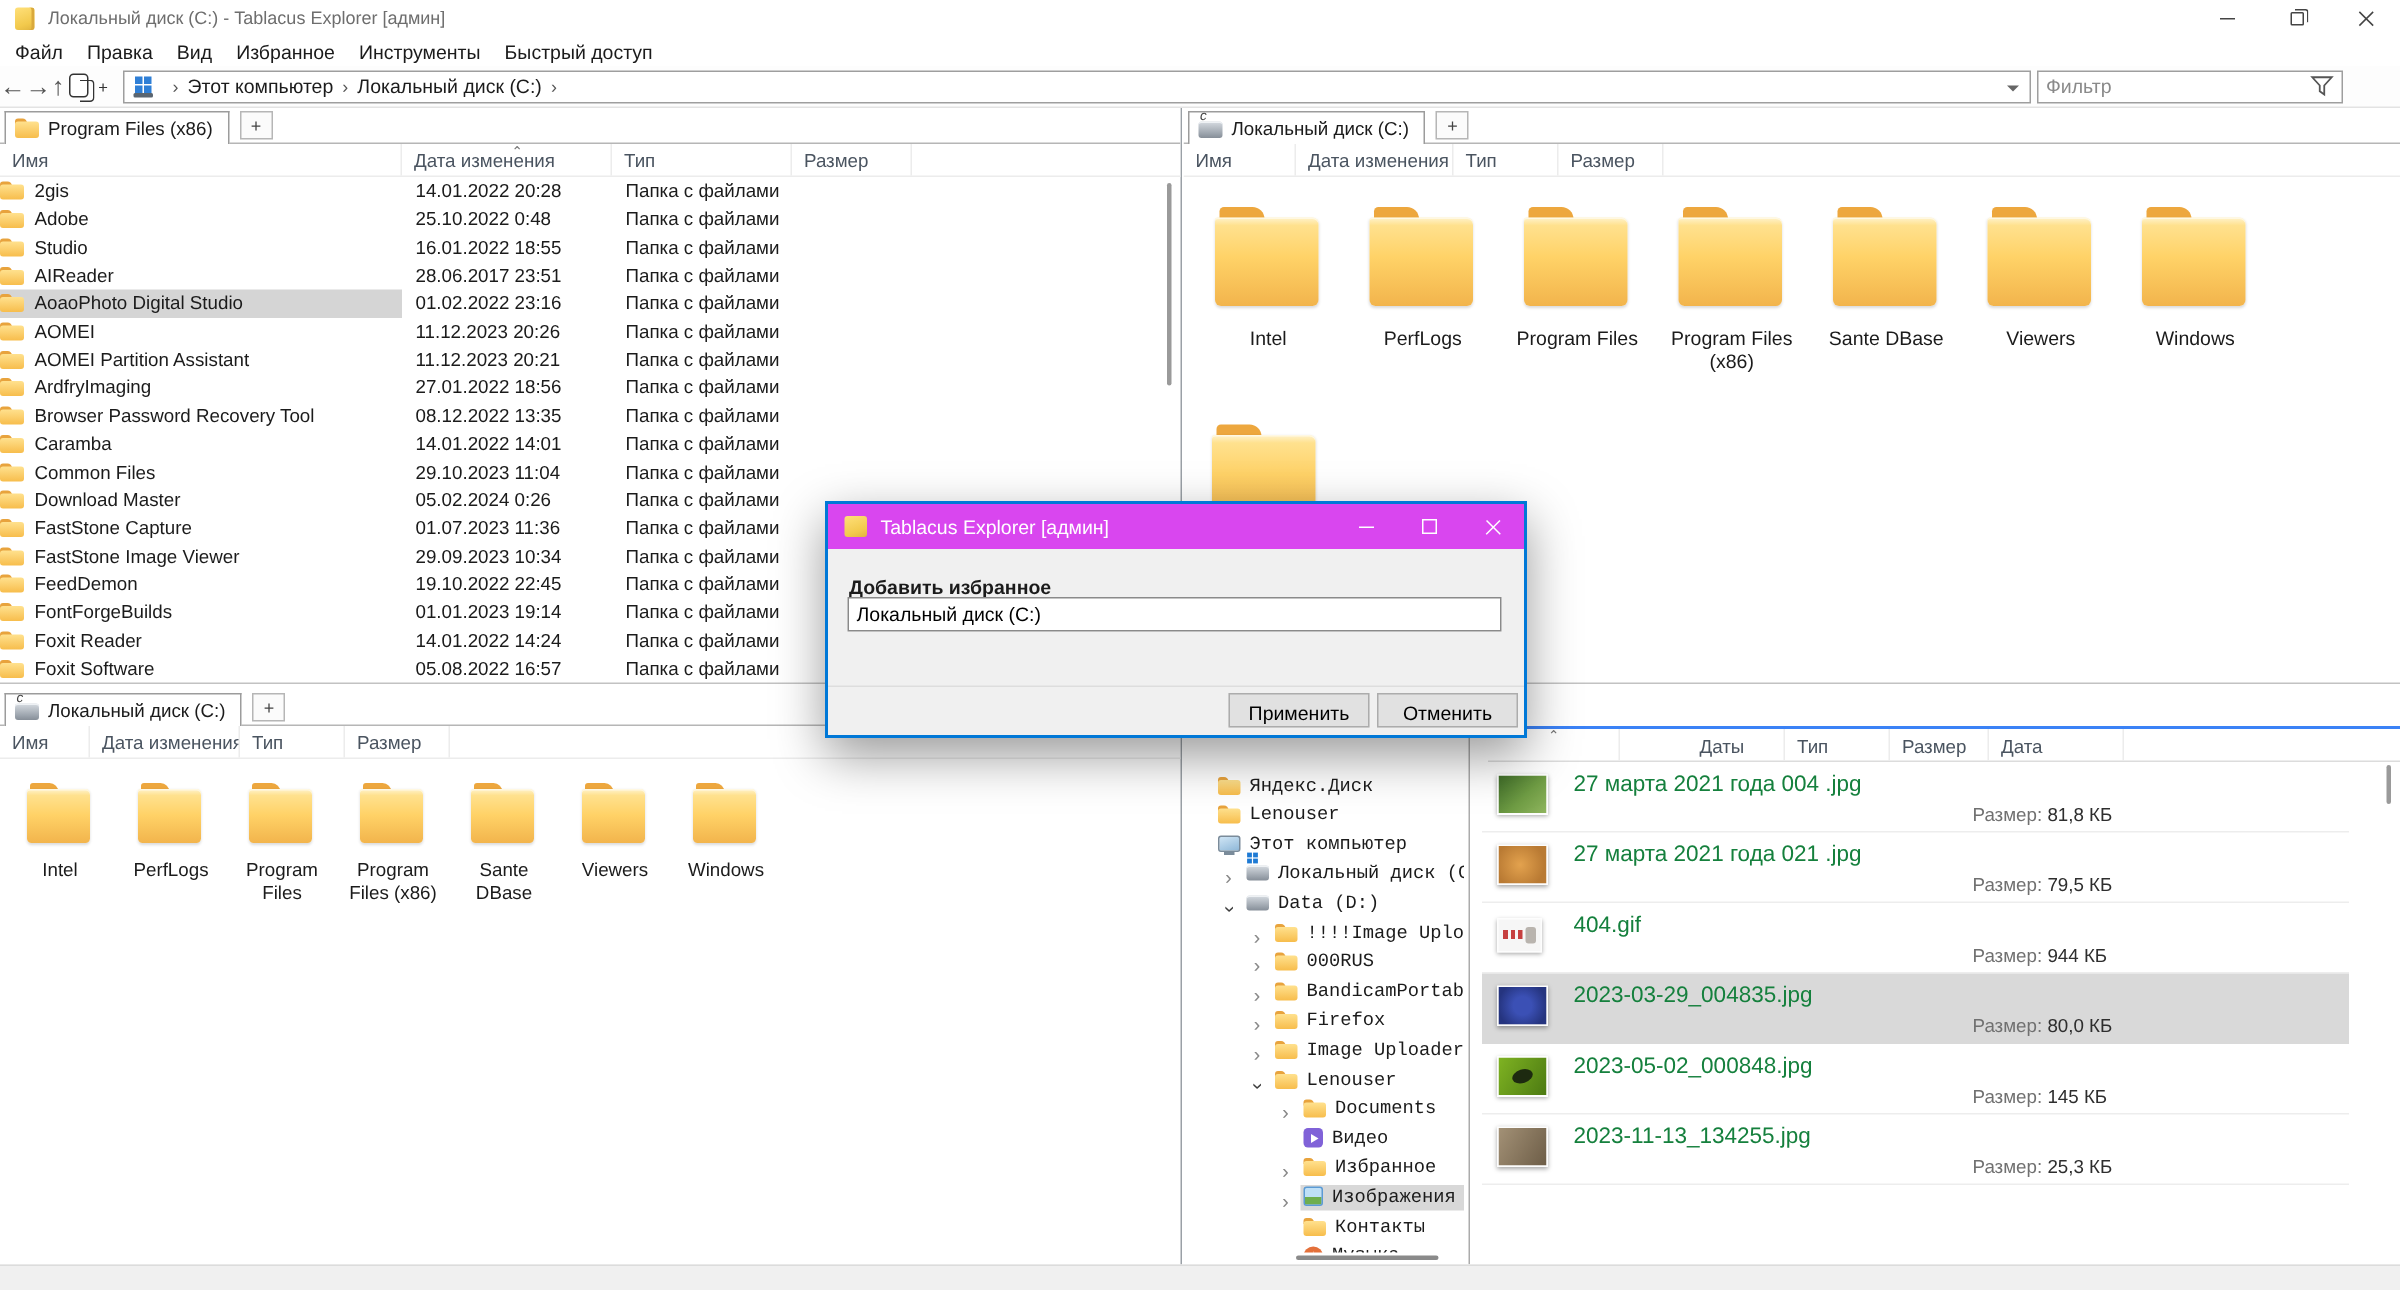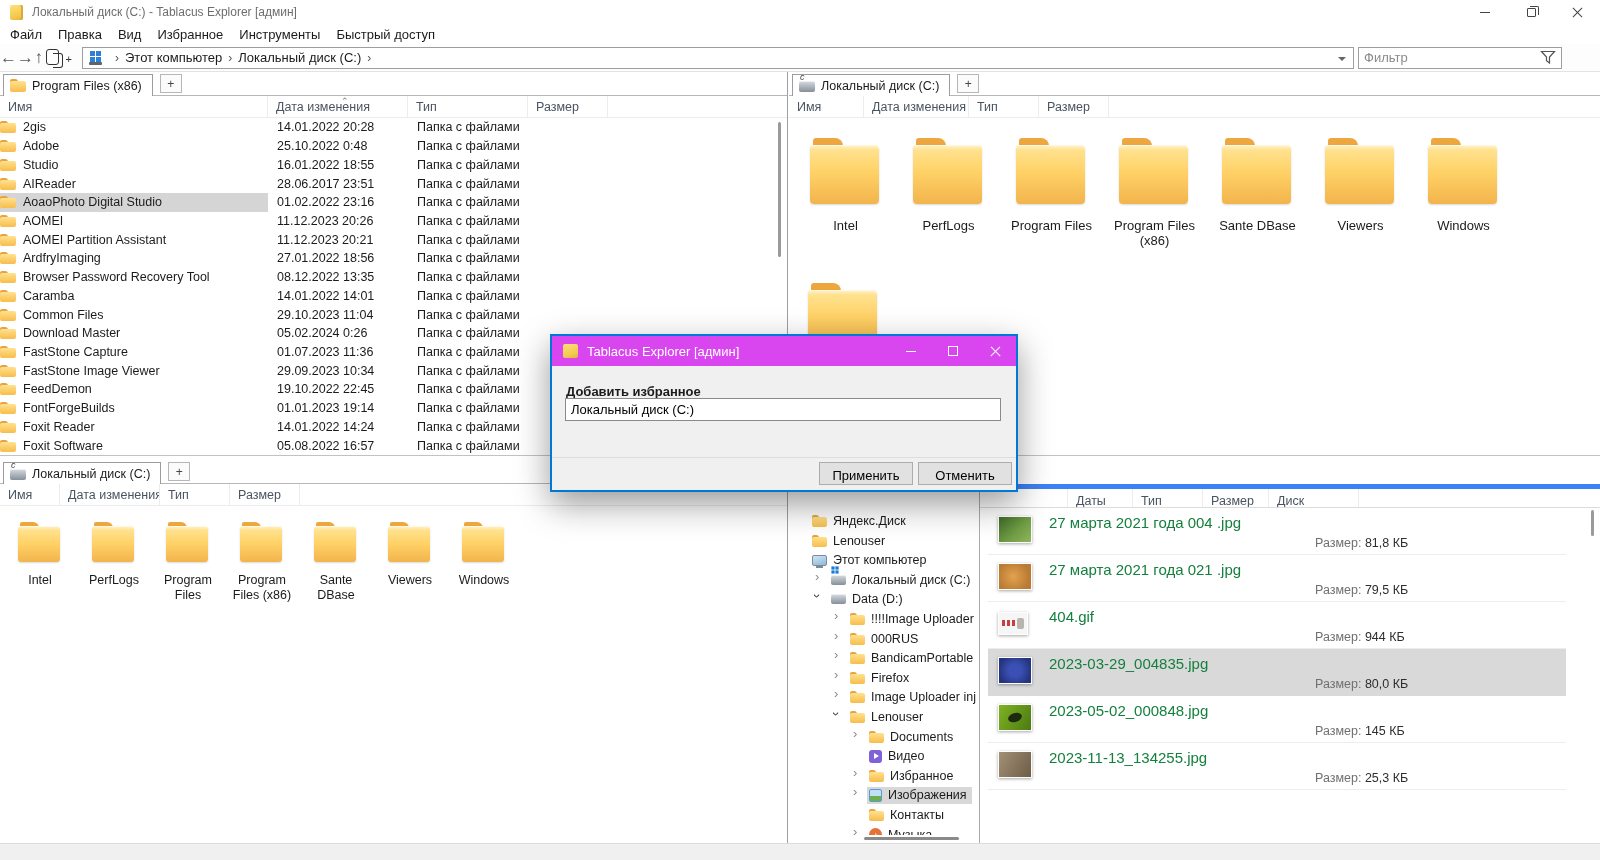--- a/index.html
+++ b/index.html
@@ -115,21 +115,21 @@
   .cell-md { width:74px; padding-top:16px; display:flex; flex-direction:column; align-items:center; }
   .f-md { width:44px; height:40px; position:relative; }
   .f-md::before { content:""; position:absolute; left:2px; top:0; width:19px; height:10px; background:#eda73e; border-radius:2px 6px 0 0; }
   .f-md::after { content:""; position:absolute; left:0; top:4px; right:2px; bottom:0; border-radius:2px 3px 3px 3px;
     background:linear-gradient(180deg,#fff3cd 0%,#ffe18e 12%,#ffd267 48%,#f2b44c 100%);
     box-shadow:inset 0 1px 0 #fff8e2, 0 1px 2px rgba(0,0,0,.15); }
   .cell-md .label { margin-top:11px; font-size:12.5px; text-align:center; line-height:15px; max-width:72px; }
 
   
   .tree { position:absolute; left:3px; top:57px; width:184px; bottom:8px; overflow:hidden; font-size:12.5px; }
-  .tree-item { height:19.6px; display:flex; align-items:flex-start; padding-left:calc(4px + var(--level,0)*19px); white-space:nowrap; }
+  .tree-item { height:19.6px; display:flex; align-items:flex-end; padding-left:calc(4px + var(--level,0)*19px); white-space:nowrap;font-family:Liberation Mono, monospace; }
   .tw { flex:0 0 14px; width:14px; color:#8a8a8a; font-size:13px; line-height:10px; }
   .tw.collapsed::before { content:"\203A"; }
   .tw.expanded::before { content:"\203A"; display:inline-block; transform:rotate(90deg); color:#3d3d3d; }
   .t-inner { display:flex; align-items:center; gap:6px; padding:1px 5px 2px 2px; }
   .tree-item.selected .t-inner { background:#d8d8d8; }
   .t-ic { flex:0 0 auto; }
   .t-ic.folder { width:15px; height:12px; position:relative; }
   .t-ic.folder::before { content:""; position:absolute; left:0; top:0; width:7px; height:4px; background:#e8a33d; border-radius:2px 3px 0 0; }
   .t-ic.folder::after { content:""; position:absolute; left:0; top:2px; width:15px; height:10px; border-radius:2px;
     background:linear-gradient(180deg,#ffe18e,#f7bd4c); }
@@ -145,22 +145,22 @@
     border-top:3px solid transparent; border-bottom:3px solid transparent; }
   .t-ic.pictures { width:13px; height:13px; border:1px solid #5b9bd5; border-radius:2px;
     background:linear-gradient(180deg,#bfe0f7 0 55%,#6fae4e 55% 100%); }
   .t-ic.music { width:13px; height:13px; border-radius:50%; background:#e4703a; color:#fff; font-size:9px;
     display:flex; align-items:center; justify-content:center; }
   .t-ic.music::after { content:"\266A"; }
   .tree-hscroll { position:absolute; left:75px; bottom:3px; width:95px; height:3px; background:#8a8a8a; border-radius:2px; }
 
   
   .filelist { position:absolute; left:190px; right:0; top:0; bottom:0; border-left:1px solid #ababab; background:#fff; }
-  .br-cols { position:absolute; top:28px; left:0; right:0; height:24px; display:flex; font-size:12.5px; color:#4a5460;
-    border-top:5px solid #3b82f6; border-bottom:1px solid #dcdcdc; }
+  .br-cols { position:absolute; top:28px; left:12px; right:0; height:24px; display:flex; font-size:12.5px; color:#4a5460;
+    border-top:2px solid #3b82f6; border-bottom:1px solid #dcdcdc;gap:45px; }
   .br-spacer { width:88px; border-right:1px solid #ececec; }
   .br-colholder { display:flex; flex:1; }
   .br-colholder .col { border-right:1px solid #ececec; padding-top:5px; }
   .br-colholder .col:nth-of-type(1){ width:65px; } .br-colholder .col:nth-of-type(2){ width:70px; }
   .br-colholder .col:nth-of-type(3){ width:66px; } .br-colholder .col:nth-of-type(4){ width:90px; }
   .br-rows { position:absolute; top:52px; left:8px; right:34px; bottom:0; overflow:hidden; }
   .file-row { position:relative; height:47px; border-bottom:1px solid #ededed; }
   .file-row.selected { background:#d9d9d9; border-bottom-color:#d9d9d9; }
   .thumb { position:absolute; left:10px; top:8px; width:34px; height:27px; border:1px solid #fdfdfd;
     box-shadow:0 1px 3px rgba(0,0,0,.35); }
@@ -704,21 +704,21 @@
       <div class="tree-hscroll"></div>
 
       <div class="filelist">
         <div class="br-cols">
           <div class="br-spacer"></div>
           <div class="br-colholder">
 
           <div class="col">Даты</div>
               <div class="col">Тип</div>
               <div class="col">Размер</div>
-              <div class="col">Диск</div>
+              <div class="col">Дата</div>
             </div>
         </div>
         <span class="br-caret">⌃</span>
         <div class="br-rows">
 
             <div class="file-row">
               <span class="thumb t1"></span>
               <span class="file-name">27 марта 2021 года 004 .jpg</span>
               <span class="file-size"><span>Размер:</span> <b>81,8 КБ</b></span>
             </div>

